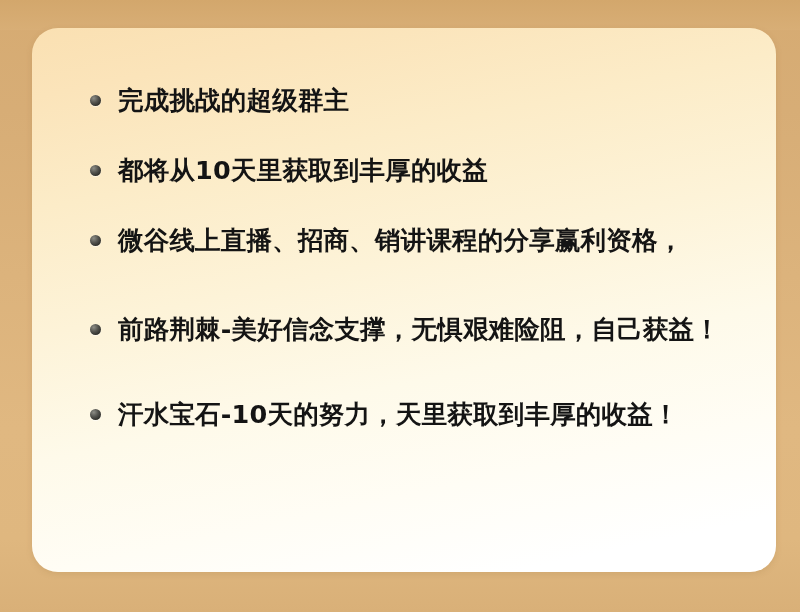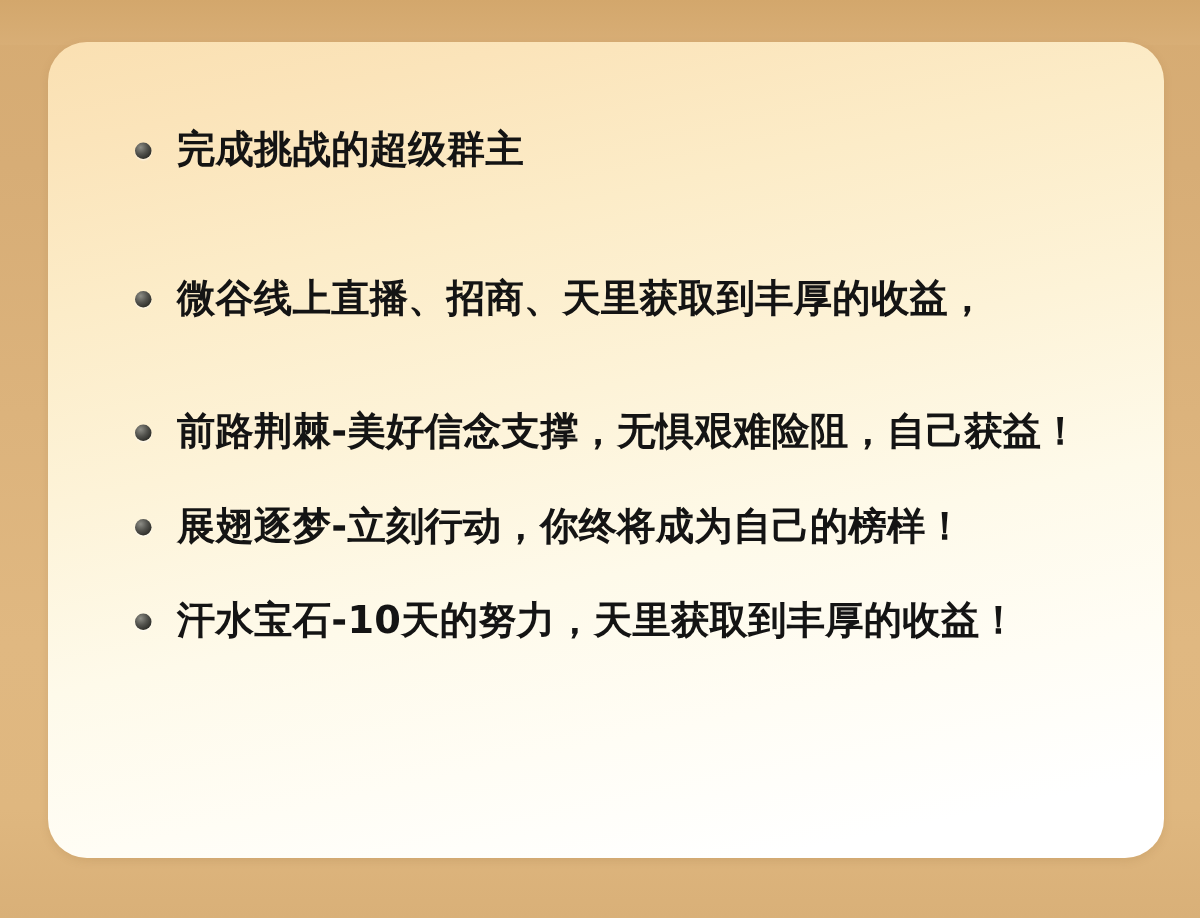--- a/index.html
+++ b/index.html
@@ -99,50 +99,50 @@
 
       <div class="row">
         <span class="bullet-cell">
             <span class="bullet"></span>
           </span>
         <span class="row-text">完成挑战的超级群主</span>
       </div>
 
       <div class="gap-sm"></div>
 
+      <div class="row">
+        <span class="bullet-cell">
+            <span class="bullet"></span>
+          </span>
+        <span class="row-text">都将从10天里获取到丰厚的收益</span>
+      </div>
 
       <div class="gap-sm"></div>
 
       <div class="row">
         <span class="bullet-cell">
             <span class="bullet"></span>
           </span>
-        <span class="row-text">微谷线上直播、招商、天里获取到丰厚的收益，</span>
+        <span class="row-text">微谷线上直播、招商、销讲课程的分享赢利资格，</span>
       </div>
 
       <div class="gap-md"></div>
 
 
       <div class="gap-lg"></div>
 
       <div class="row">
         <span class="bullet-cell">
             <span class="bullet"></span>
           </span>
         <span class="row-text">前路荆棘-美好信念支撑，无惧艰难险阻，自己获益！</span>
       </div>
 
       <div class="gap-md"></div>
 
-      <div class="row">
-        <span class="bullet-cell">
-            <span class="bullet"></span>
-          </span>
-        <span class="row-text">展翅逐梦-立刻行动，你终将成为自己的榜样！</span>
-      </div>
 
       <div class="gap-md"></div>
 
       <div class="row">
         <span class="bullet-cell">
             <span class="bullet"></span>
           </span>
         <span class="row-text">汗水宝石-10天的努力，天里获取到丰厚的收益！</span>
       </div>
 

